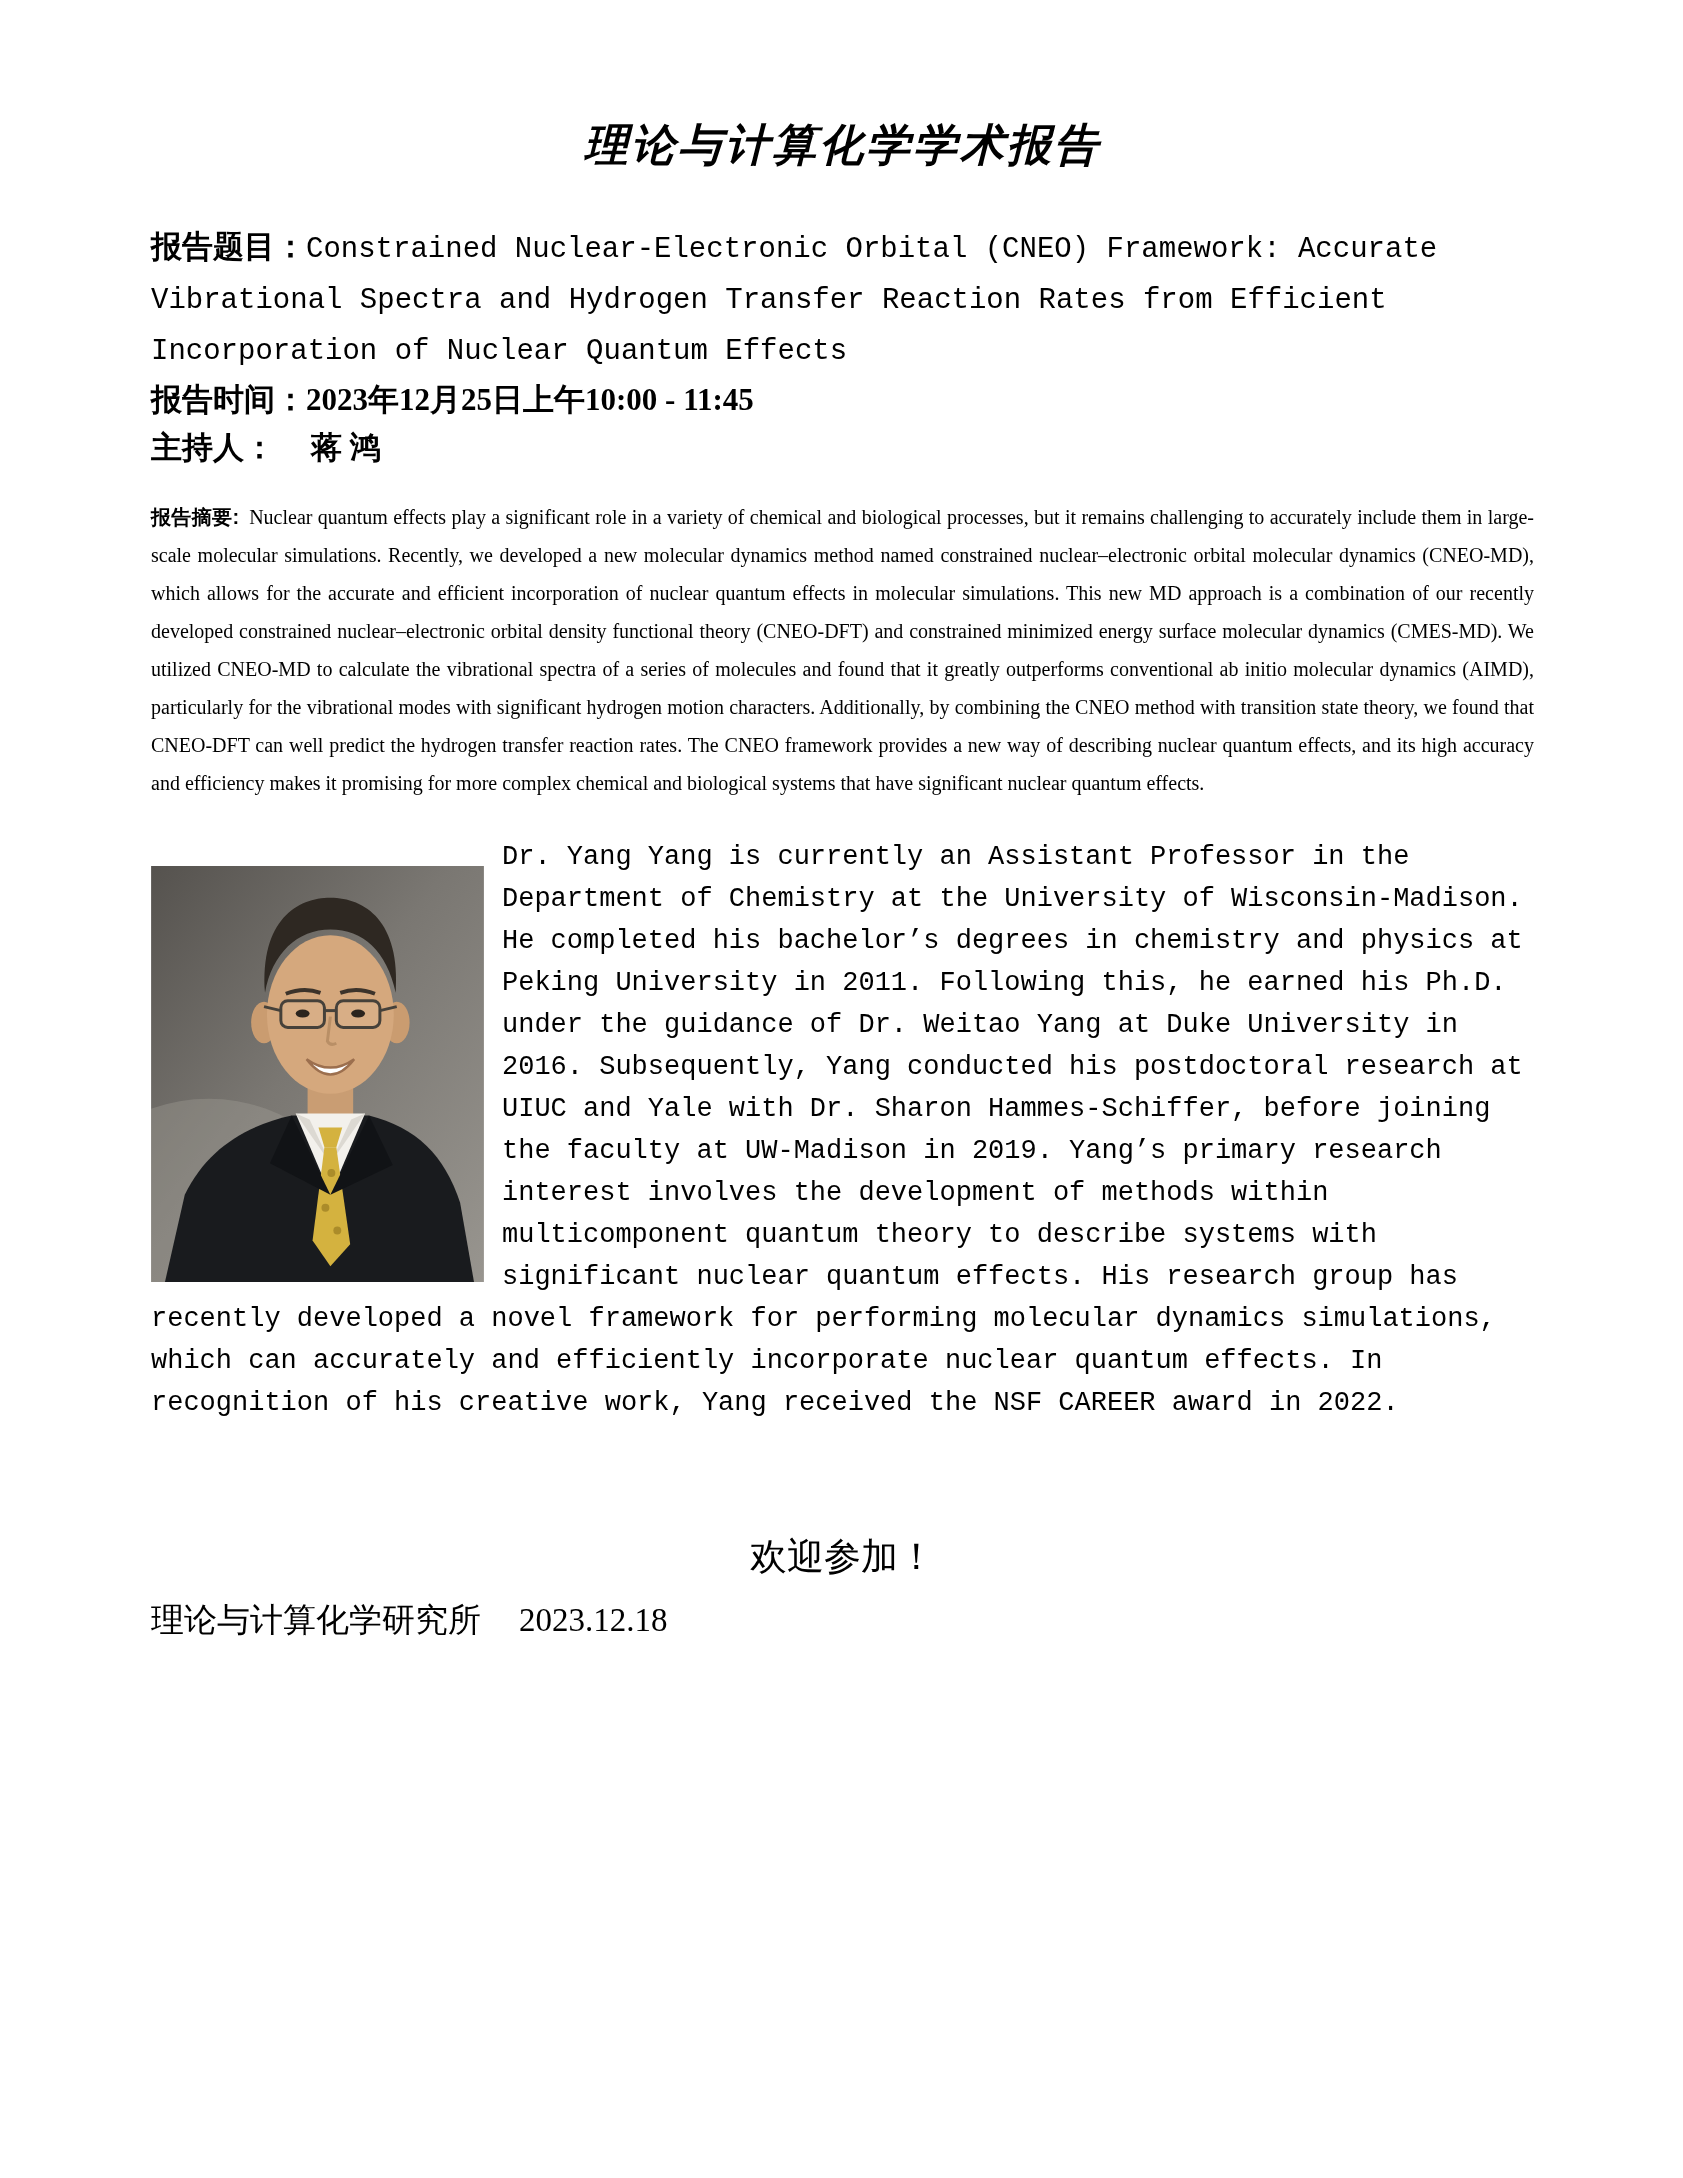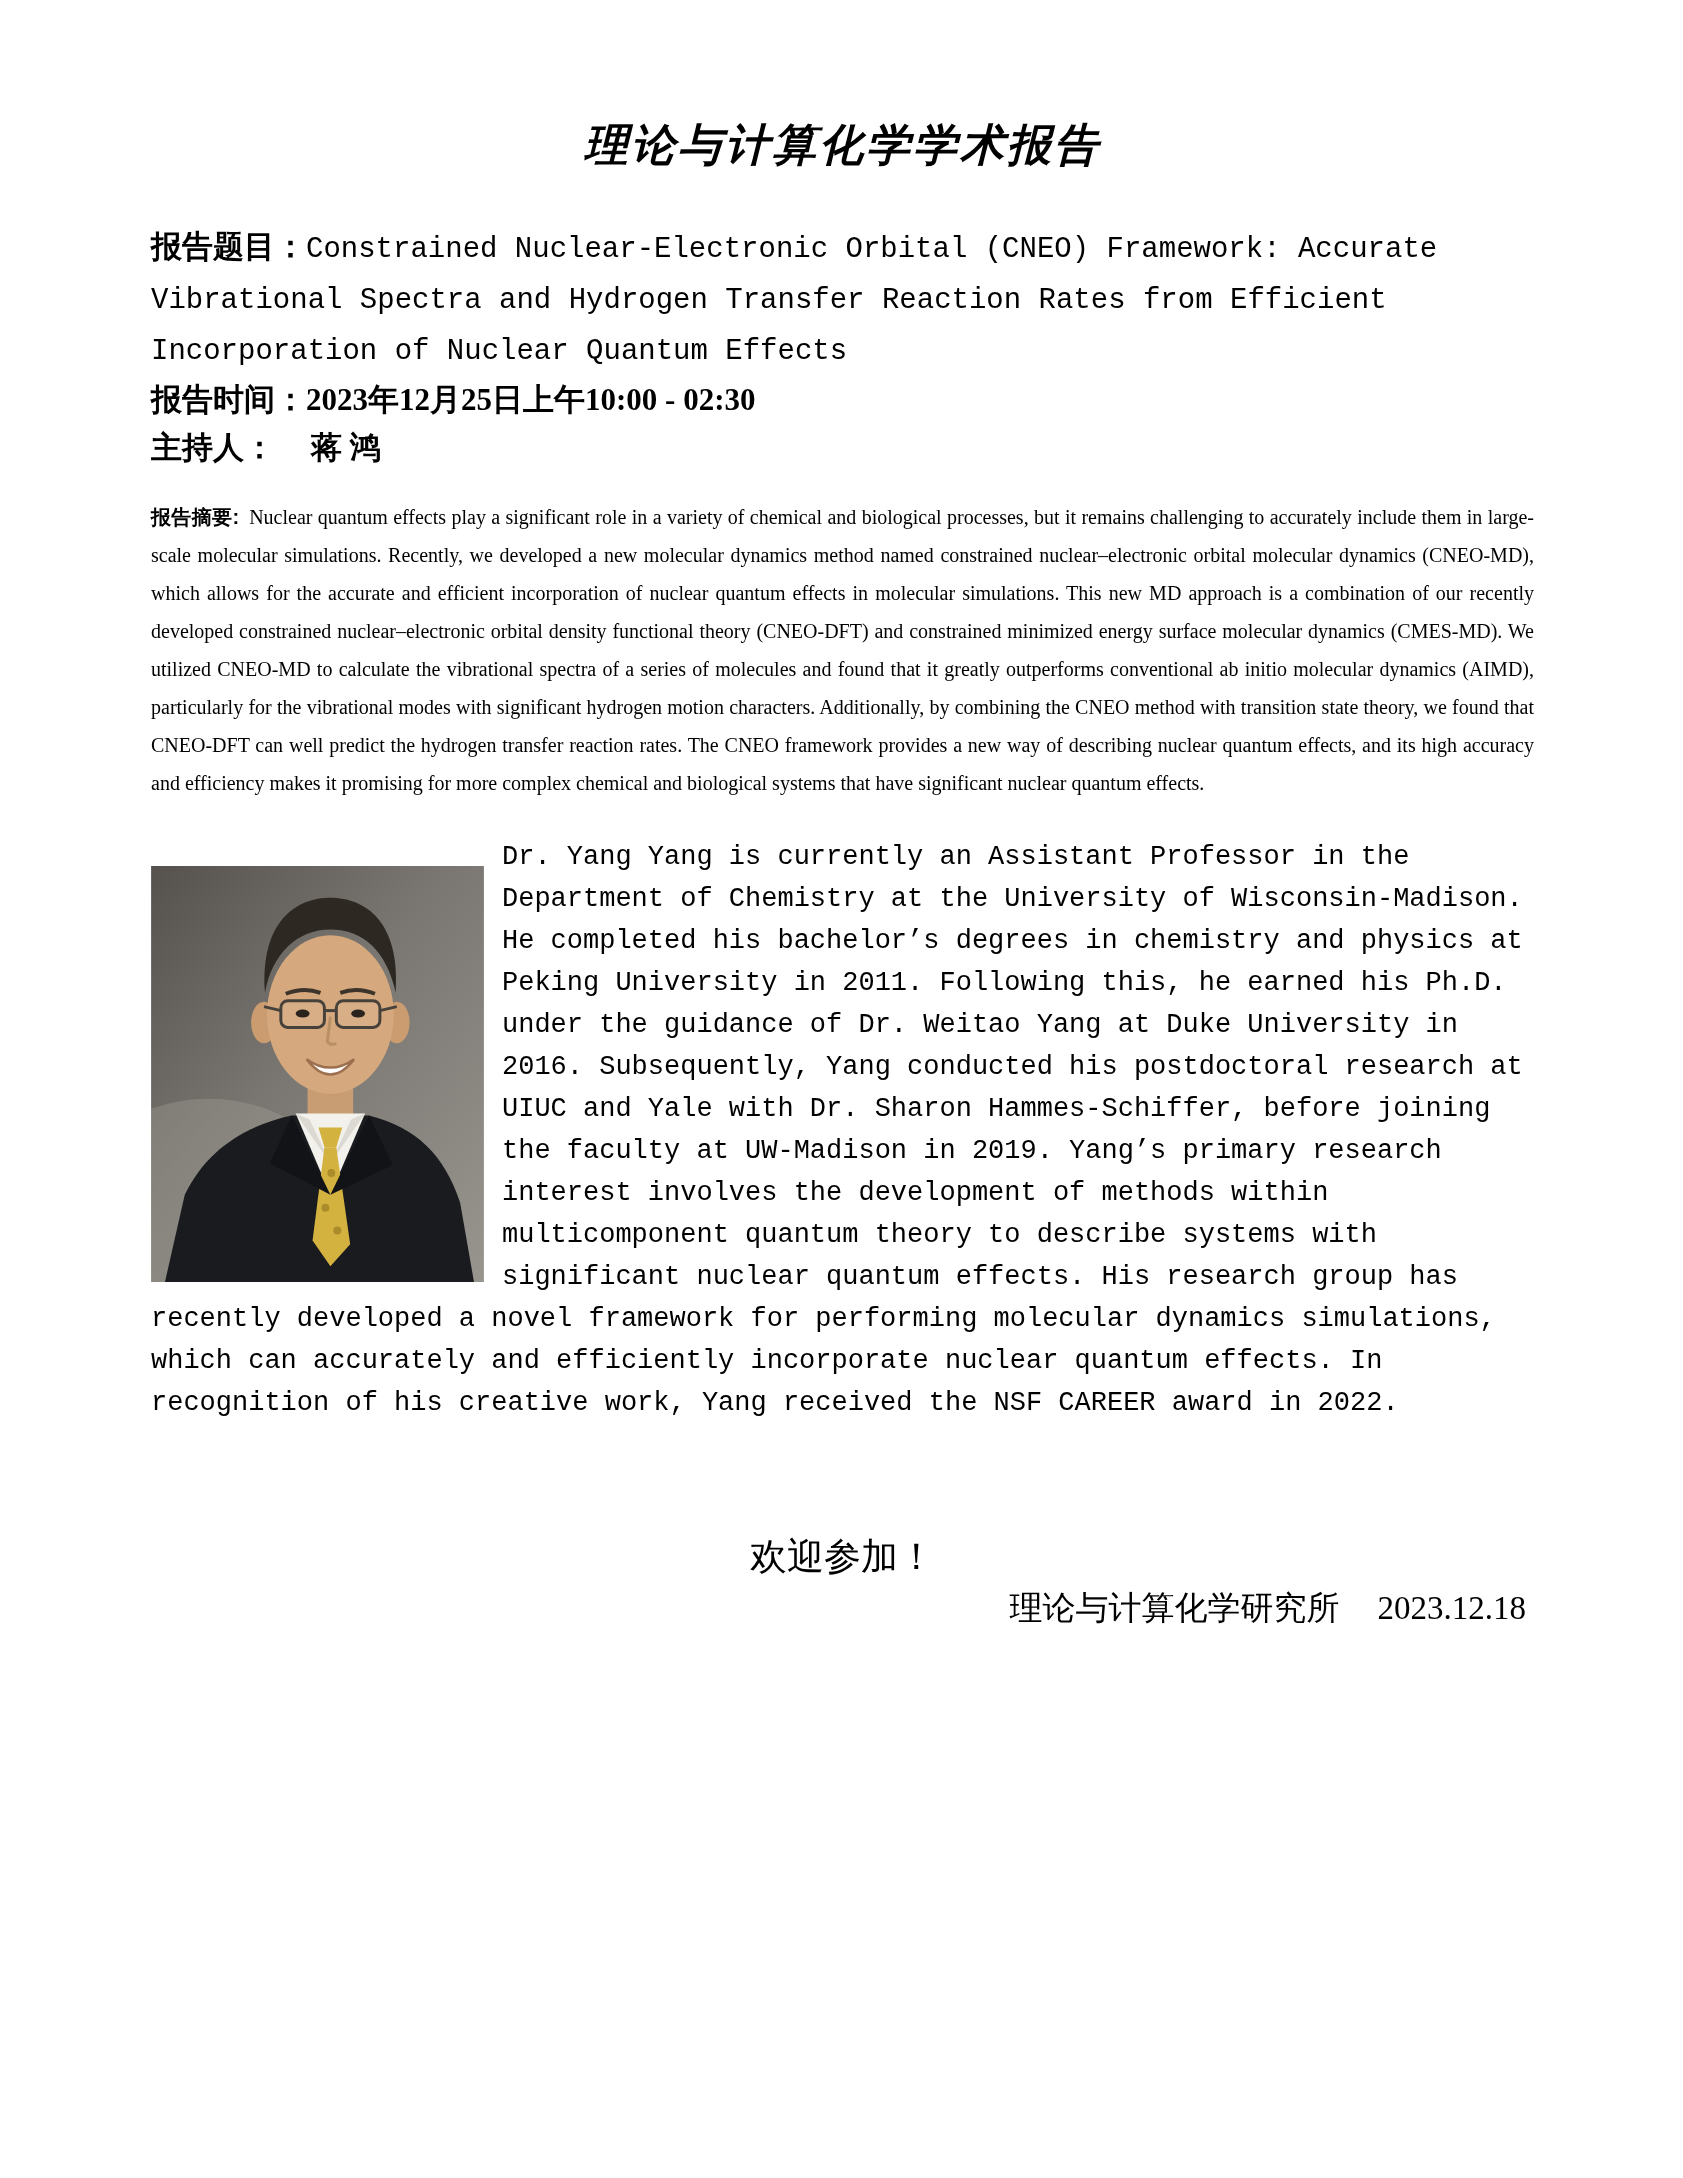--- a/index.html
+++ b/index.html
@@ -95,43 +95,43 @@
   
   .footer-welcome {
     clear: both;
     margin: 109px 0 0 0;
     text-align: center;
     font-family: "Liberation Serif", serif;
     font-size: 37px;
     line-height: 48px;
   }
   .footer-org {
-    margin: 4px 0 0 0;
-    text-align: right;
+    margin: 16px 0 0 0;
+    text-align: left;
     padding-right: 8px;
     font-family: "Liberation Serif", serif;
     font-size: 33px;
     line-height: 46px;
   }
   .footer-date { margin-left: 38px; }
 </style>
 </head>
 <body>
 
 <div class="page">
 
   <h1 class="doc-title">理论与计算化学学术报告</h1>
 
 
   <div class="info-row">
     <span class="zh-label">报告题目：</span><span class="topic-en">Constrained Nuclear-Electronic Orbital (CNEO) Framework: Accurate Vibrational Spectra and Hydrogen Transfer Reaction Rates from Efficient Incorporation of Nuclear Quantum Effects</span>
   </div>
 
   <div class="info-row">
-    <span class="zh-label">报告时间：</span><span class="zh-value">2023年12月25日上午10:00 - 02:30</span>
+    <span class="zh-label">报告时间：</span><span class="zh-value">2023年12月25日上午10:00 - 11:45</span>
   </div>
 
 
   <div class="info-row">
     <span class="zh-label">主持人：</span><span class="zh-value host-value">蒋 鸿</span>
   </div>
 
   <p class="abstract">
     <span class="abstract-label">报告摘要:</span><span>Nuclear quantum effects play a significant role in a variety of chemical and biological processes, but it remains challenging to accurately include them in large-scale molecular simulations. Recently, we developed a new molecular dynamics method named constrained nuclear–electronic orbital molecular dynamics (CNEO-MD), which allows for the accurate and efficient incorporation of nuclear quantum effects in molecular simulations. This new MD approach is a combination of our recently developed constrained nuclear–electronic orbital density functional theory (CNEO-DFT) and constrained minimized energy surface molecular dynamics (CMES-MD). We utilized CNEO-MD to calculate the vibrational spectra of a series of molecules and found that it greatly outperforms conventional ab initio molecular dynamics (AIMD), particularly for the vibrational modes with significant hydrogen motion characters. Additionally, by combining the CNEO method with transition state theory, we found that CNEO-DFT can well predict the hydrogen transfer reaction rates. The CNEO framework provides a new way of describing nuclear quantum effects, and its high accuracy and efficiency makes it promising for more complex chemical and biological systems that have significant nuclear quantum effects.</span>
   </p>

